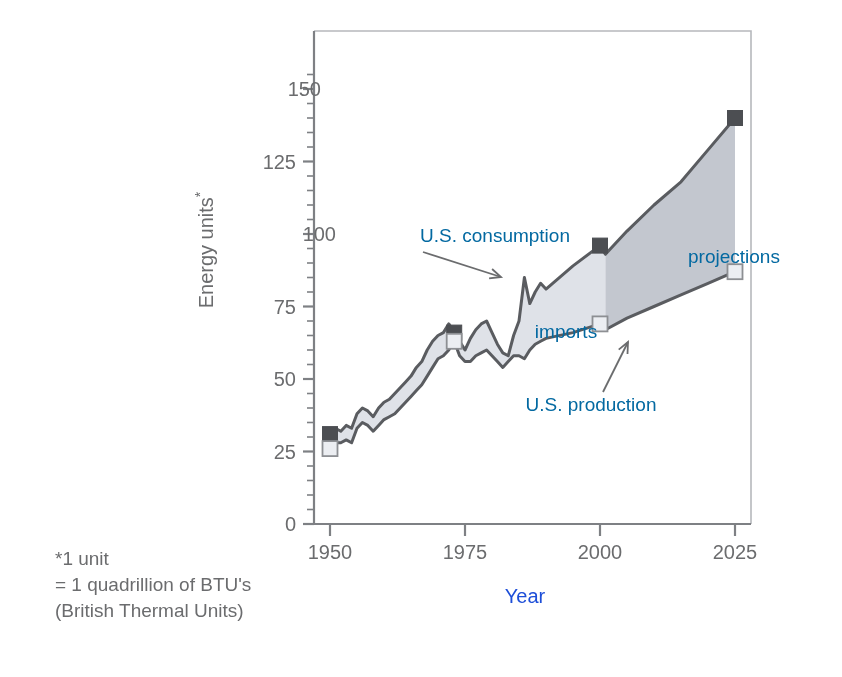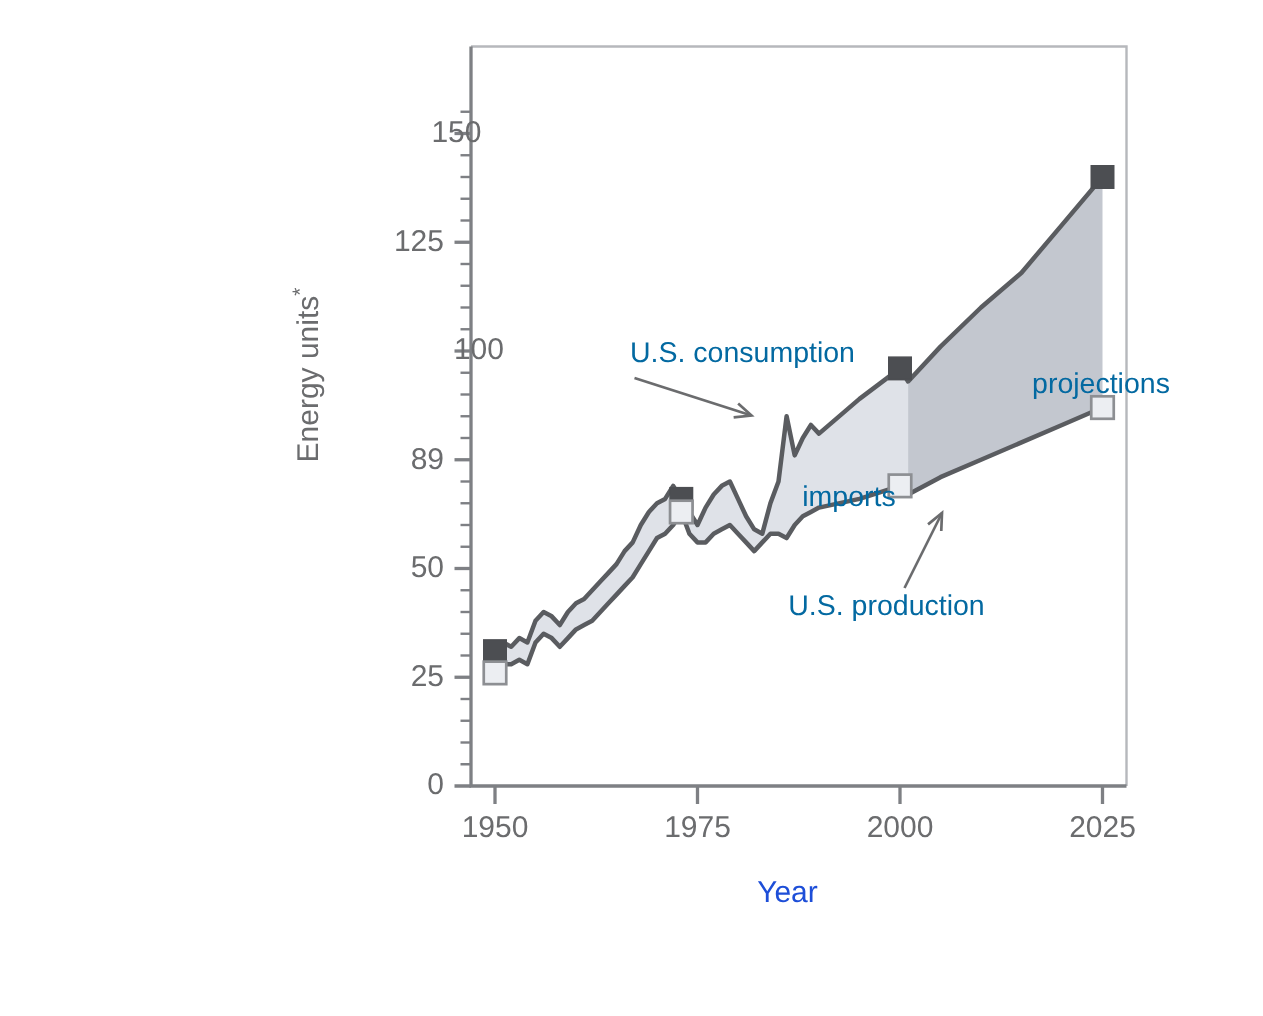--- a/index.html
+++ b/index.html
@@ -102,29 +102,32 @@
   <div id="ytitle">
     <span>Energy units</span><span class="star">*</span>
   </div>
 
   <div id="xtitle">Year</div>
 
   <div id="ticklayer">
       <div class="ytick" style="left: 296px; top: 524px;">0</div>
       <div class="ytick" style="left: 296px; top: 451.5px; text-align: right;">25</div>
       <div class="ytick" style="left: 296px; top: 379px;">50</div>
-      <div class="ytick" style="left: 296px; top: 306.5px;">89</div>
+      <div class="ytick" style="left: 296px; top: 306.5px;">75</div>
       <div class="ytick" style="left: 296px; top: 234px; margin-left: 40px;">100</div>
       <div class="ytick" style="left: 296px; top: 161.5px;">125</div>
       <div class="ytick" style="left: 296px; top: 89px; margin-left: 25px;">150</div>
       <div class="xtick" style="left: 330px; top: 541px;">1950</div>
       <div class="xtick" style="left: 465px; top: 541px;">1975</div>
       <div class="xtick" style="left: 600px; top: 541px;">2000</div>
       <div class="xtick" style="left: 735px; top: 541px;">2025</div>
     </div>
   <div id="annolayer">
       <div class="anno" style="left: 450px; top: 236px;">U.S. consumption</div>
       <div class="anno" style="left: 521px; top: 332px;">imports</div>
       <div class="anno" style="left: 546px; top: 405px;">U.S. production</div>
       <div class="anno" style="left: 689px; top: 257px;">projections</div>
     </div>
 
+  <div id="footnote">*1 unit
+= 1 quadrillion of BTU's
+(British Thermal Units)</div>
 </div>
 
 </body></html>

